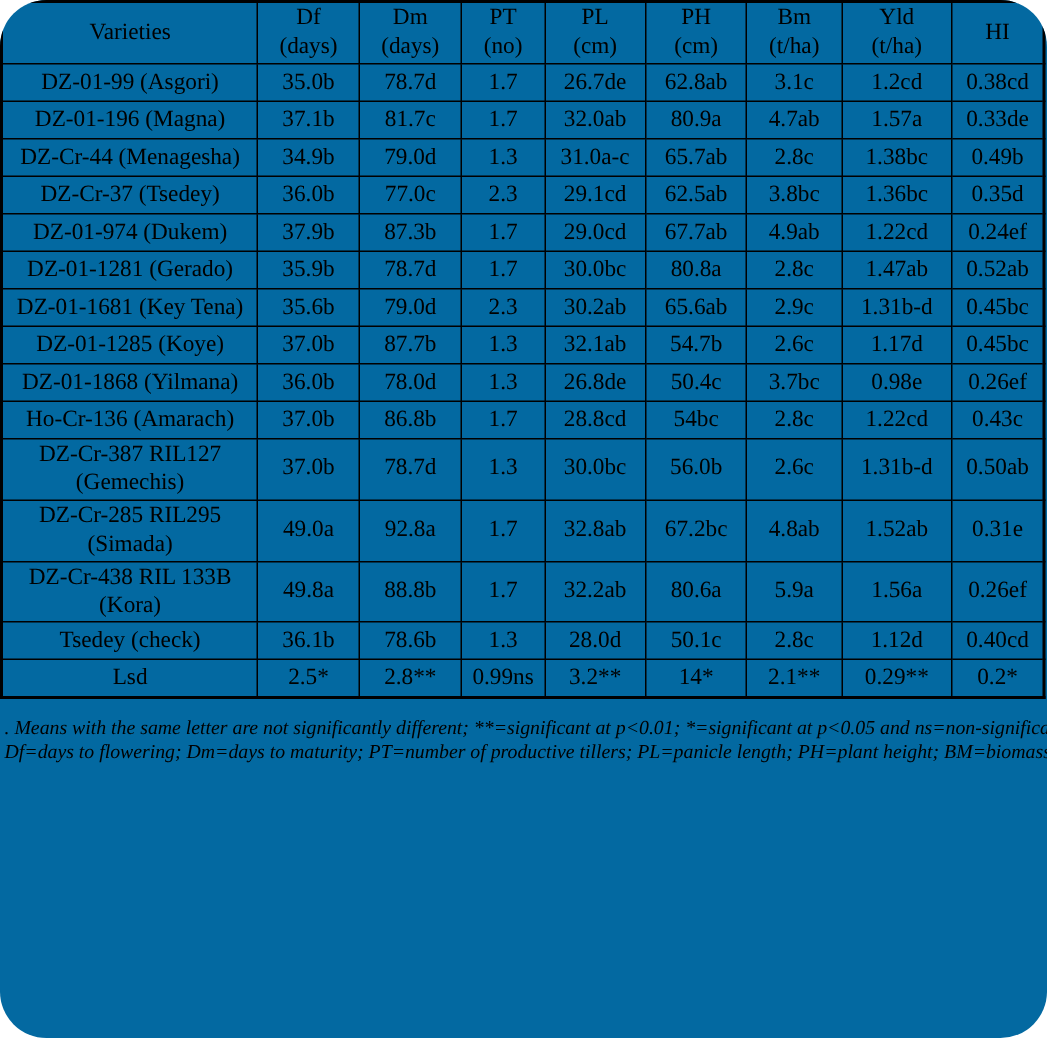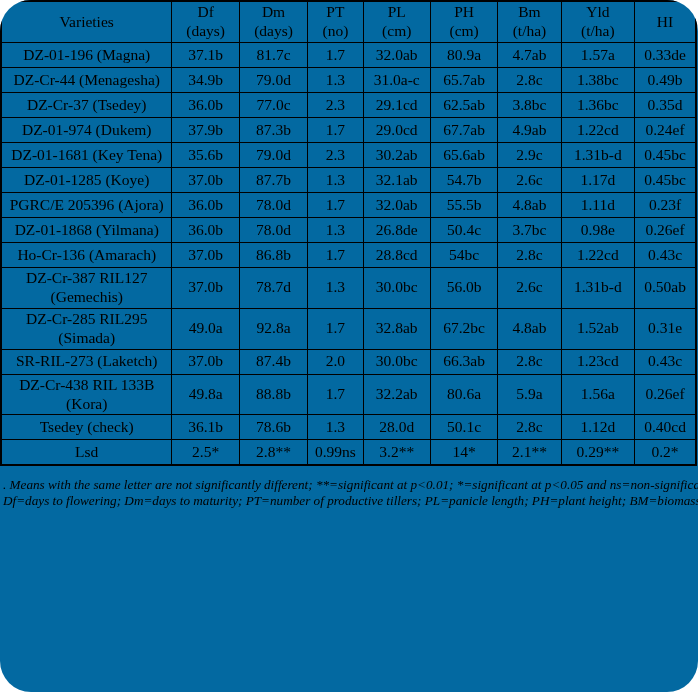--- a/index.html
+++ b/index.html
@@ -85,20 +85,31 @@
 (cm)</th>
           <th>Bm
 (t/ha)</th>
           <th>Yld
 (t/ha)</th>
           <th>HI</th>
         </tr>
     </thead>
     <tbody id="table-body">
         <tr>
+          <td>DZ-01-99 (Asgori)</td>
+          <td>35.0b</td>
+          <td>78.7d</td>
+          <td>1.7</td>
+          <td>26.7de</td>
+          <td>62.8ab</td>
+          <td>3.1c</td>
+          <td>1.2cd</td>
+          <td>0.38cd</td>
+        </tr>
+        <tr>
           <td>DZ-01-196 (Magna)</td>
           <td>37.1b</td>
           <td>81.7c</td>
           <td>1.7</td>
           <td>32.0ab</td>
           <td>80.9a</td>
           <td>4.7ab</td>
           <td>1.57a</td>
           <td>0.33de</td>
         </tr>
@@ -129,20 +140,31 @@
           <td>37.9b</td>
           <td>87.3b</td>
           <td>1.7</td>
           <td>29.0cd</td>
           <td>67.7ab</td>
           <td>4.9ab</td>
           <td>1.22cd</td>
           <td>0.24ef</td>
         </tr>
         <tr>
+          <td>DZ-01-1281 (Gerado)</td>
+          <td>35.9b</td>
+          <td>78.7d</td>
+          <td>1.7</td>
+          <td>30.0bc</td>
+          <td>80.8a</td>
+          <td>2.8c</td>
+          <td>1.47ab</td>
+          <td>0.52ab</td>
+        </tr>
+        <tr>
           <td>DZ-01-1681 (Key Tena)</td>
           <td>35.6b</td>
           <td>79.0d</td>
           <td>2.3</td>
           <td>30.2ab</td>
           <td>65.6ab</td>
           <td>2.9c</td>
           <td>1.31b-d</td>
           <td>0.45bc</td>
         </tr>
@@ -151,31 +173,20 @@
           <td>37.0b</td>
           <td>87.7b</td>
           <td>1.3</td>
           <td>32.1ab</td>
           <td>54.7b</td>
           <td>2.6c</td>
           <td>1.17d</td>
           <td>0.45bc</td>
         </tr>
         <tr>
-          <td>PGRC/E 205396 (Ajora)</td>
-          <td>36.0b</td>
-          <td>78.0d</td>
-          <td>1.7</td>
-          <td>32.0ab</td>
-          <td>55.5b</td>
-          <td>4.8ab</td>
-          <td>1.11d</td>
-          <td>0.23f</td>
-        </tr>
-        <tr>
           <td>DZ-01-1868 (Yilmana)</td>
           <td>36.0b</td>
           <td>78.0d</td>
           <td>1.3</td>
           <td>26.8de</td>
           <td>50.4c</td>
           <td>3.7bc</td>
           <td>0.98e</td>
           <td>0.26ef</td>
         </tr>
@@ -206,31 +217,20 @@
           <td>DZ-Cr-285 RIL295
 (Simada)</td>
           <td>49.0a</td>
           <td>92.8a</td>
           <td>1.7</td>
           <td>32.8ab</td>
           <td>67.2bc</td>
           <td>4.8ab</td>
           <td>1.52ab</td>
           <td>0.31e</td>
-        </tr>
-        <tr>
-          <td>SR-RIL-273 (Laketch)</td>
-          <td>37.0b</td>
-          <td>87.4b</td>
-          <td>2.0</td>
-          <td>30.0bc</td>
-          <td>66.3ab</td>
-          <td>2.8c</td>
-          <td>1.23cd</td>
-          <td>0.43c</td>
         </tr>
         <tr>
           <td>DZ-Cr-438 RIL 133B
 (Kora)</td>
           <td>49.8a</td>
           <td>88.8b</td>
           <td>1.7</td>
           <td>32.2ab</td>
           <td>80.6a</td>
           <td>5.9a</td>

